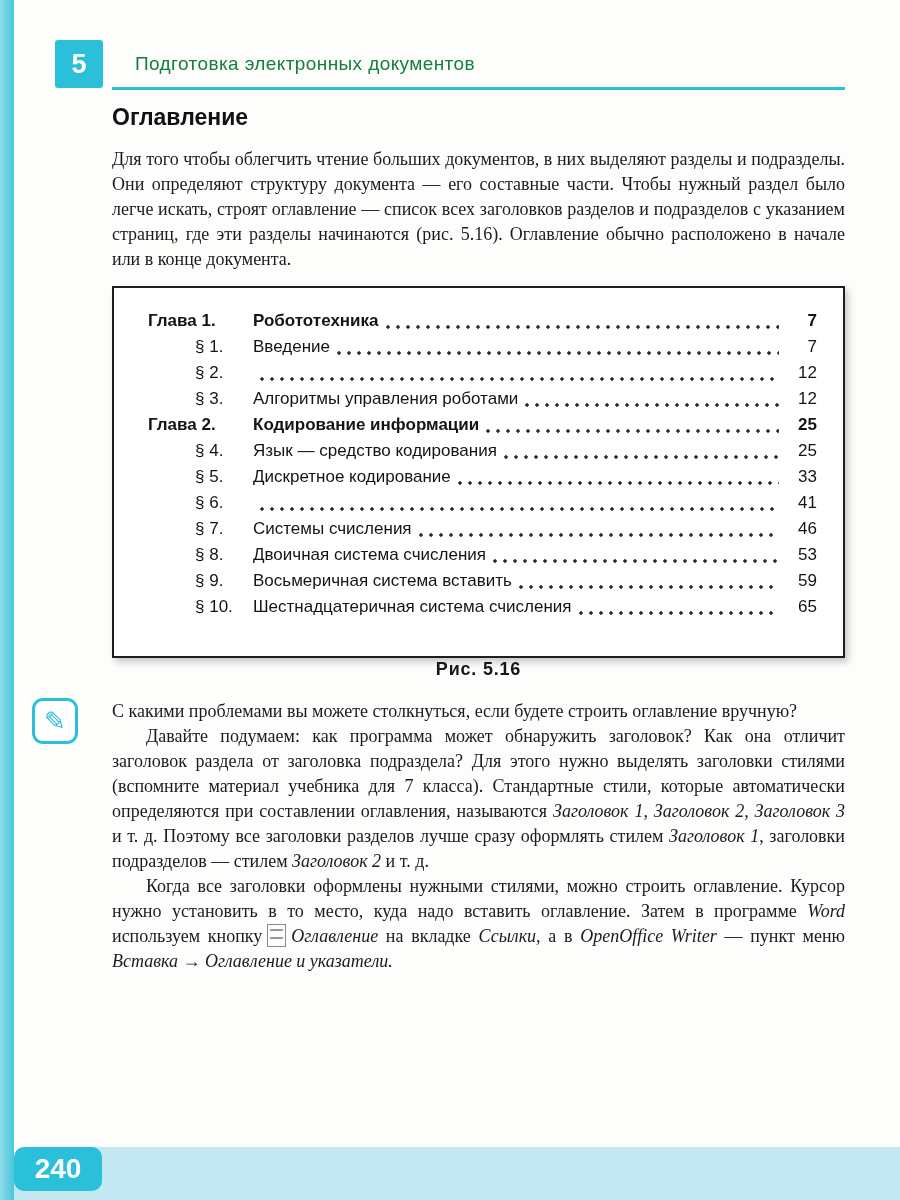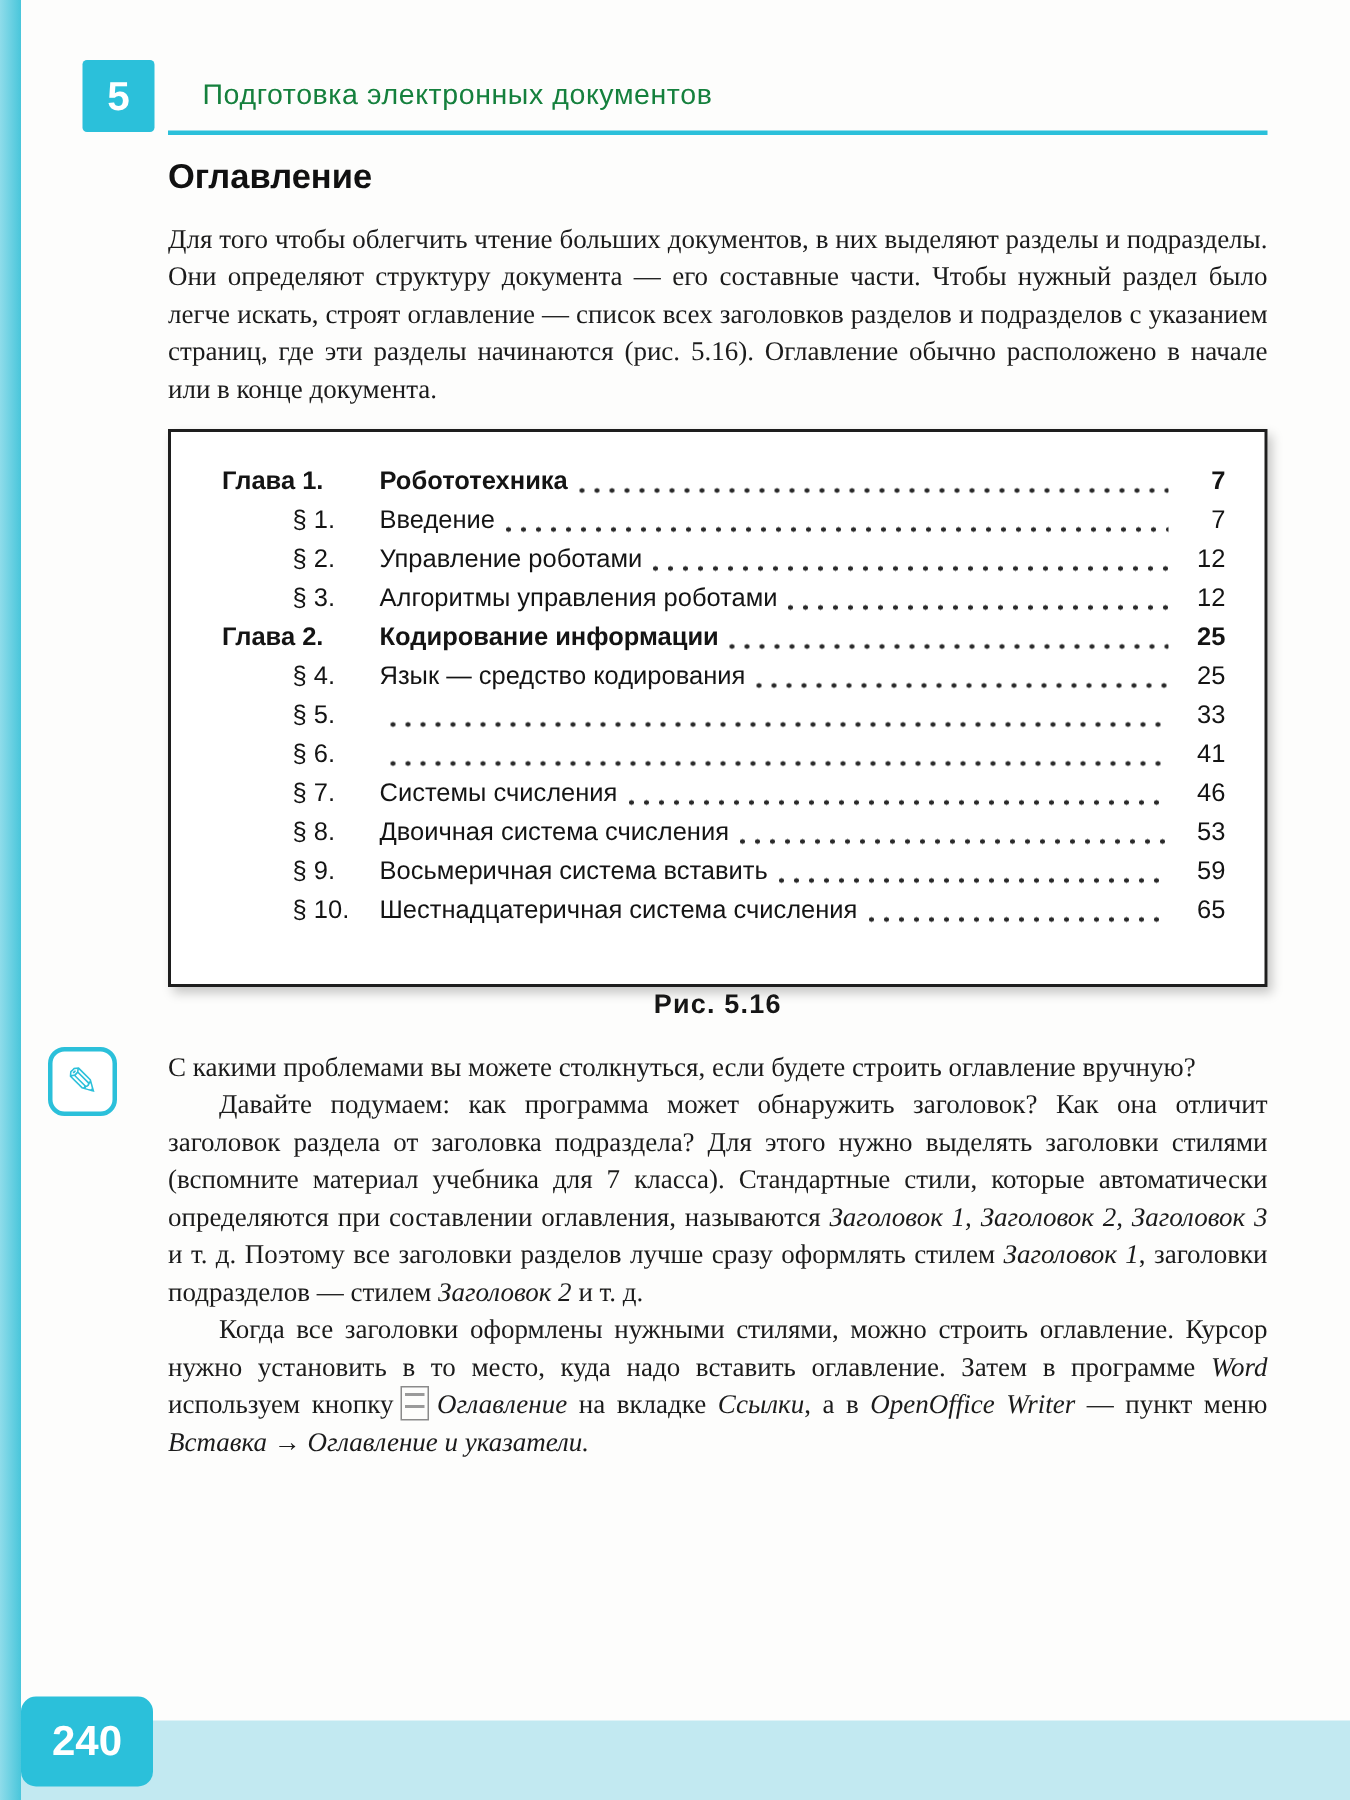--- a/index.html
+++ b/index.html
@@ -131,21 +131,21 @@
     padding:2px;
   }
   
   .bottom-band{
     position:absolute;left:14px;right:0;bottom:0;height:53px;
     background:var(--band);
     border-top-left-radius:16px;
   }
   .page-badge{
     position:absolute;left:14px;bottom:9px;
-    min-width:88px;height:60px;
+    min-width:88px;height:44px;
     background:var(--accent);
     border-radius:10px;
     color:#ffffff;
     font-family:"Liberation Sans",sans-serif;
     font-weight:bold;font-size:28px;
     display:flex;align-items:center;justify-content:center;
     padding:0 14px;
     text-align:right;
   }
 </style>
@@ -180,21 +180,20 @@
 
   <div class="toc-row section">
     <span class="toc-num">§ 1.</span>
     <span class="toc-title">Введение</span>
     <span class="toc-leader"></span>
     <span class="toc-page">7</span>
   </div>
 
   <div class="toc-row section">
     <span class="toc-num">§ 2.</span>
-    <span class="toc-title">Управление роботами</span>
     <span class="toc-leader"></span>
     <span class="toc-page">12</span>
   </div>
 
   <div class="toc-row section">
     <span class="toc-num">§ 3.</span>
     <span class="toc-title">Алгоритмы управления роботами</span>
     <span class="toc-leader"></span>
     <span class="toc-page">12</span>
   </div>
@@ -208,20 +207,21 @@
 
   <div class="toc-row section">
     <span class="toc-num">§ 4.</span>
     <span class="toc-title">Язык — средство кодирования</span>
     <span class="toc-leader"></span>
     <span class="toc-page">25</span>
   </div>
 
   <div class="toc-row section">
     <span class="toc-num">§ 5.</span>
+    <span class="toc-title">Дискретное кодирование</span>
     <span class="toc-leader"></span>
     <span class="toc-page">33</span>
   </div>
 
   <div class="toc-row section">
     <span class="toc-num">§ 6.</span>
     <span class="toc-leader"></span>
     <span class="toc-page">41</span>
   </div>
 

